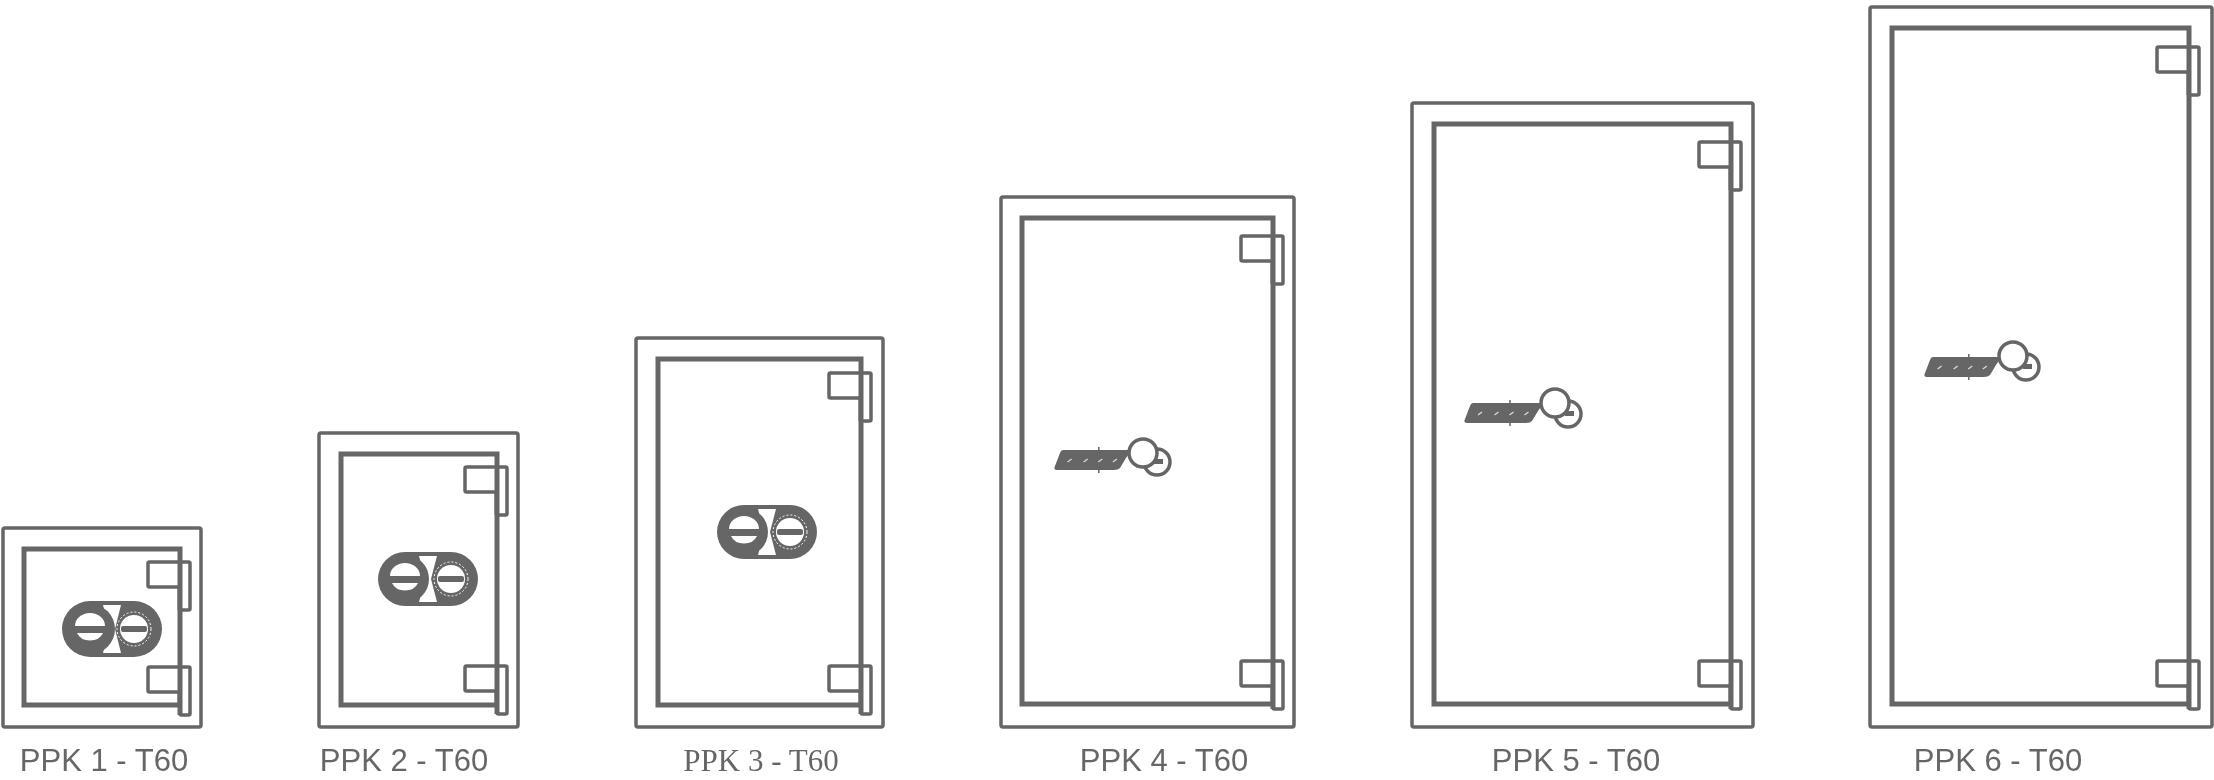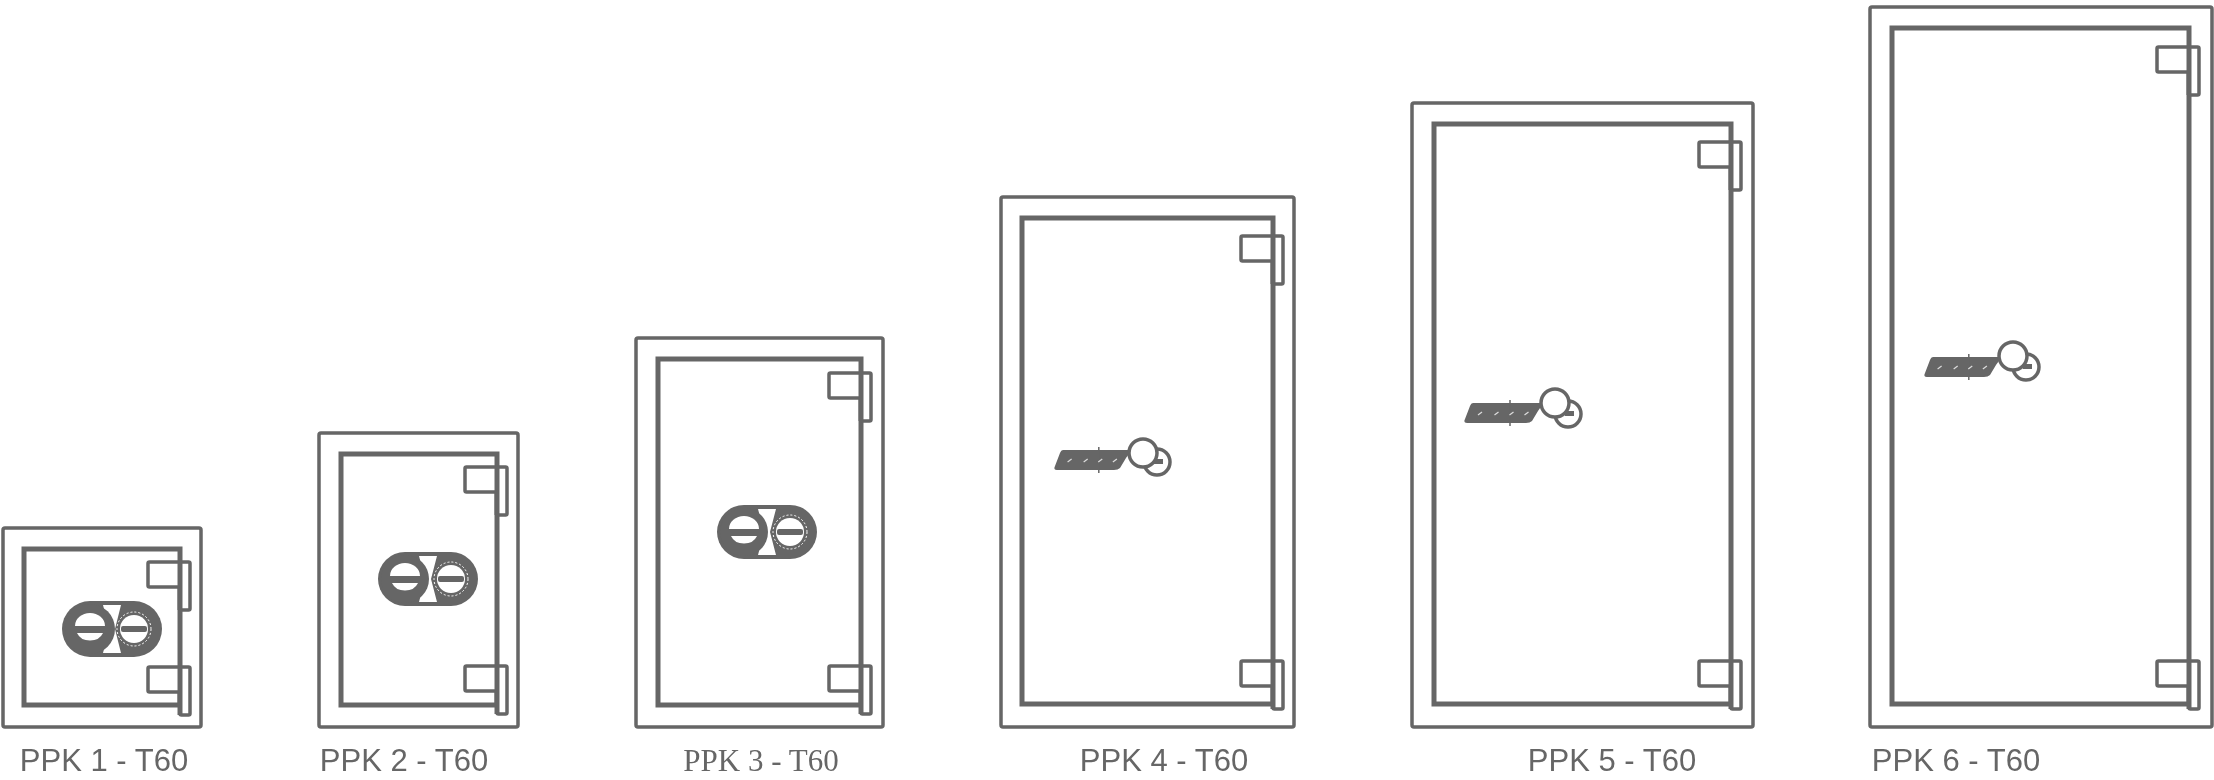--- a/index.html
+++ b/index.html
@@ -173,15 +173,15 @@
           <circle cx="2013" cy="356" r="14" fill="#fff" stroke="#666666" stroke-width="3.5"></circle>
           <rect x="2023" y="364" width="9" height="5" fill="#666666"></rect>
         </g>
       </g>
     </svg>
 
   <span class="label" style="left: 104px; top: 745px;">PPK 1 - T60</span>
   <span class="label" style="left: 404px; top: 745px;">PPK 2 - T60</span>
   <span class="label" style="left: 761px; top: 745px; font-family: Liberation Serif, serif;">PPK 3 - T60</span>
   <span class="label" style="left: 1146px; top: 745px; margin-left: 18px;">PPK 4 - T60</span>
-  <span class="label" style="left: 1576px; top: 745px; margin-left: 36px;">PPK 5 - T60</span>
-  <span class="label" style="left: 1956px; top: 745px;">PPK 6 - T60</span>
+  <span class="label" style="left: 1576px; top: 745px;">PPK 5 - T60</span>
+  <span class="label" style="left: 1998px; top: 745px;">PPK 6 - T60</span>
 </div>
 
 </body></html>

